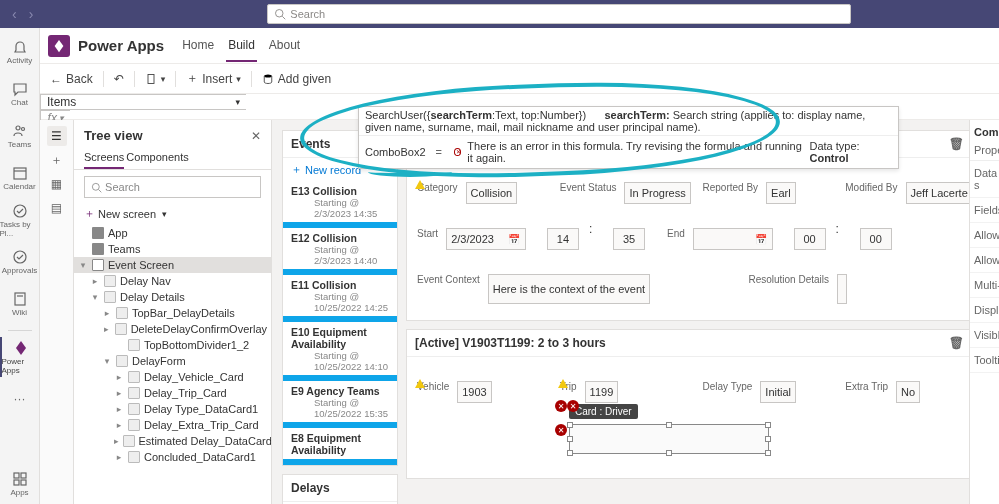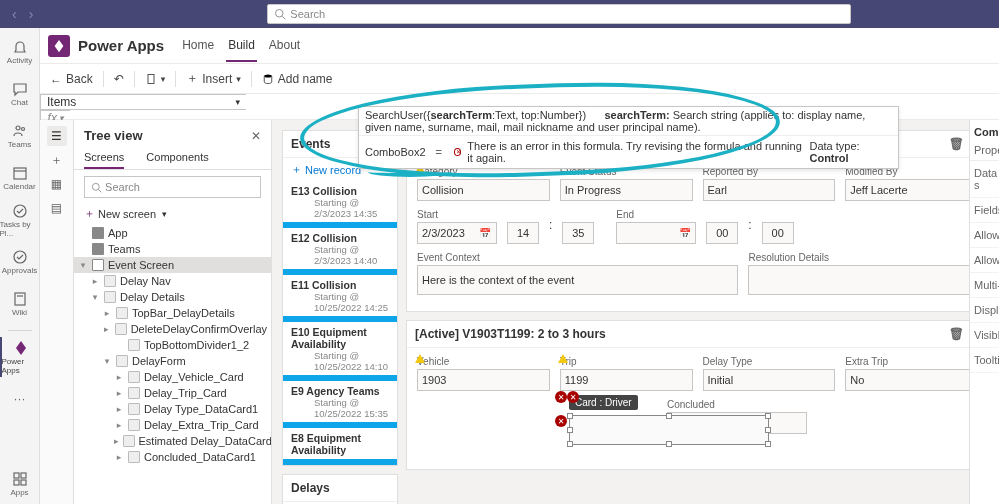--- a/index.html
+++ b/index.html
@@ -66,21 +66,21 @@
 
 
 .studio-rail { position:absolute; top:92px; left:0; width:34px; height:384px; border-right:1px solid #e1dfdd; background:#fafafa; display:flex; flex-direction:column; align-items:center; gap:4px; padding-top:6px;}
 .studio-rail .sr { width:20px; height:20px; display:flex; align-items:center; justify-content:center; color:#666; cursor:pointer; border-radius:2px;}
 .studio-rail .sr.active { background:#edebe9; color:#333; }
 
 
 .tree { position:absolute; top:92px; left:34px; width:198px; height:384px; background:#fff; border-right:1px solid #e1dfdd; display:flex; flex-direction:column;}
 .tree-h { padding:8px 10px 4px; display:flex; align-items:center; justify-content:space-between;}
 .tree-h h3 { font-size:13px; font-weight:600;}
-.tree-tabs { display:flex; gap:22px; padding:0 10px; border-bottom:1px solid #e1dfdd;}
+.tree-tabs { display:flex; gap:2px; padding:0 10px; border-bottom:1px solid #e1dfdd;}
 .tree-tab { font-size:11px; padding:4px 0; cursor:pointer; }
 .tree-tab.active { color:#333; border-bottom:2px solid #742774;}
 .tree-search { margin:6px 10px; height:22px; border:1px solid #c8c6c4; display:flex; align-items:center; padding:0 6px; font-size:11px; color:#888;}
 .tree-new { margin:2px 10px 4px; font-size:11px; color:#333; display:flex; align-items:center; gap:3px; cursor:pointer;}
 .tree-list { flex:1; overflow:auto; font-size:11px; }
 .tn { display:flex; align-items:center; gap:4px; padding:2px 4px; cursor:pointer; white-space:nowrap; overflow:hidden; text-overflow:ellipsis;}
 .tn.sel { background:#e1dfdd;}
 .tn .chev { width:10px; color:#888; font-size:9px; text-align:center;}
 .tn .icon { width:12px; height:12px; background:#888; border-radius:1px; flex-shrink:0;}
 .tn .icon.screen { background:#fff; border:1px solid #888;}
@@ -95,21 +95,21 @@
 .panel-h { padding:6px 8px; font-size:12px; font-weight:600; border-bottom:1px solid #eee; display:flex; align-items:center; justify-content:space-between;}
 .panel-h .actions { display:flex; gap:6px; color:#666;}
 .plus-link { color:#0078d4; font-size:11px; display:flex; align-items:center; gap:3px; padding:4px 8px; cursor:pointer;}
 .ev-list { font-size:10px; }
 .ev-item { padding:4px 8px 3px; border-bottom:6px solid #0ea5e9; cursor:pointer;}
 .ev-item .t { font-weight:600; font-size:10.5px;}
 .ev-item .s { color:#888; font-size:9.5px;margin-left:23px;}
 
 .form-panel { padding:8px 10px;}
 .form-row { display:flex; gap:10px; margin-bottom:8px; align-items:flex-end;}
-.fld { display:flex; flex-direction:column; gap:2px; position:relative; min-width:0;}
+.fld { display:flex; flex-direction:row; gap:8px; position:relative; min-width:0;margin-top:16px;}
 .fld label { font-size:10px; color:#666;}
 .fld .warn { position:absolute; left:-2px; top:-2px; width:0;height:0; border-left:5px solid transparent;border-right:5px solid transparent;border-bottom:9px solid #f2c811;}
 .inp { height:22px; border:1px solid #c8c6c4; background:#faf9f8; padding:0 4px; font-size:11px; display:flex; align-items:center;}
 .inp.date { padding-right:18px; position:relative;}
 .inp.date::after{content:"📅"; font-size:10px; position:absolute; right:4px;}
 .inp.small{width:32px; justify-content:center;}
 .colon {align-self:center; padding-bottom:4px;}
 
 .card-driver { position:absolute; bottom:24px; left:162px; }
 .card-chip{ background:#444; color:#fff; font-size:10px; padding:2px 6px; border-radius:2px;}
@@ -253,21 +253,21 @@
         <span>＋</span>
         <span>Insert</span>
         <span style="font-size:9px;">▾</span>
       </div>
     <div class="tb-sep"></div>
     <div class="tb-btn">
         <svg viewBox="0 0 16 16" class="icon-stroke">
           <ellipse cx="8" cy="4" rx="5" ry="2"></ellipse>
           <path d="M3 4v8c0 1.1 2.2 2 5 2s5-.9 5-2V4"></path>
         </svg>
-        <span>Add name</span>
+        <span>Add given</span>
       </div>
   </div>
 
   <div class="pa-formula">
     <div class="prop-dd">
       <span>Items</span>
       <span class="chev">
           <span style="font-size:9px;">▾</span>
         </span>
     </div>

